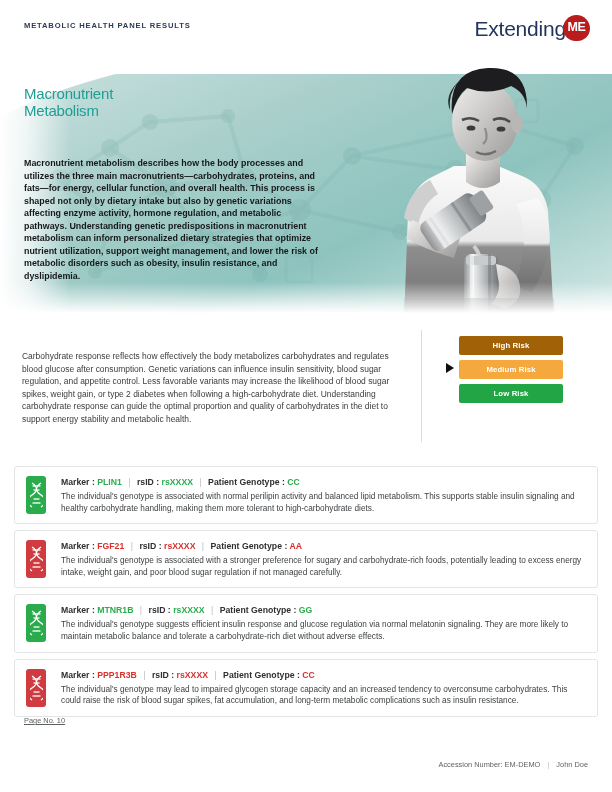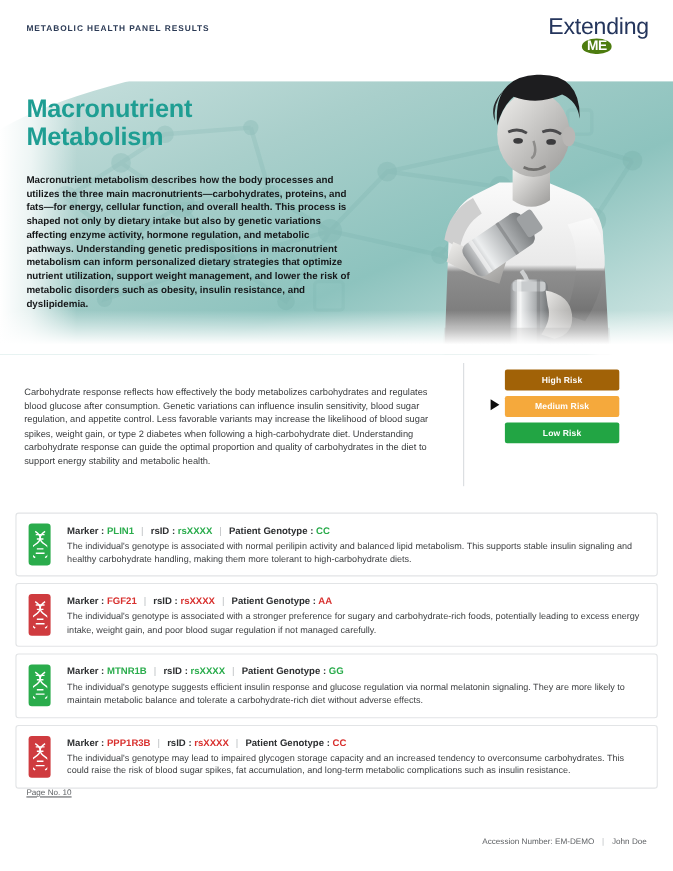--- a/index.html
+++ b/index.html
@@ -13,28 +13,28 @@
   }
   .page{position:relative;width:612px;height:792px;overflow:hidden;}
 
   
   .topbar{position:absolute;left:0;top:0;width:612px;height:56px;z-index:40;}
   .eyebrow{
     position:absolute;left:24px;top:21px;
     font-size:7.6px;font-weight:bold;letter-spacing:.85px;
     color:#2b3a55;text-transform:uppercase;white-space:nowrap;
   }
-  .logo{position:absolute;right:22px;top:14px;height:28px;display:flex;align-items:center;flex-direction:column;}
+  .logo{position:absolute;right:22px;top:14px;height:28px;display:flex;align-items:center;}
   .logo-word{
     font-size:21px;font-weight:normal;color:#24355c;letter-spacing:-.2px;
     font-family:"Liberation Sans",sans-serif;line-height:1;
   }
   .logo-badge{
     position:relative;margin-left:-3px;width:27px;height:26px;
-    background:#4d7c0f;
+    background:#b91c1c;
     border-radius:50% 50% 46% 46%/52% 52% 48% 48%;
     display:flex;align-items:center;justify-content:center;
   }
   .logo-badge span{
     color:#fff;font-size:12.5px;font-weight:bold;letter-spacing:-.3px;line-height:1;
     padding-bottom:1px;
   }
 
   
   .hero{position:absolute;left:0;top:0;width:612px;height:322px;overflow:hidden;z-index:5;}
@@ -55,21 +55,21 @@
   }
   .hero-fade-left{
     position:absolute;left:0;top:60px;width:70px;height:262px;
     background:linear-gradient(to right,#ffffff 0%,rgba(255,255,255,.75) 40%,rgba(255,255,255,0) 100%);
     z-index:12;
   }
   .molecules{position:absolute;left:0;top:60px;width:612px;height:262px;z-index:7;opacity:.42;}
 
   .hero-title{
     position:absolute;left:24px;top:86px;z-index:20;
-    color:#1f9e93;font-size:23px;font-weight:bold;line-height:1.12;letter-spacing:-.2px;
+    color:#1f9e93;font-size:15px;font-weight:normal;line-height:1.12;letter-spacing:-.2px;
   }
   .hero-copy{
     position:absolute;left:24px;top:157px;width:302px;z-index:20;
     font-size:8.9px;font-weight:bold;line-height:12.55px;color:#16181a;
     text-align:left;
   }
 
   
   .photo{
     position:absolute;right:22px;top:58px;width:212px;height:264px;z-index:10;

